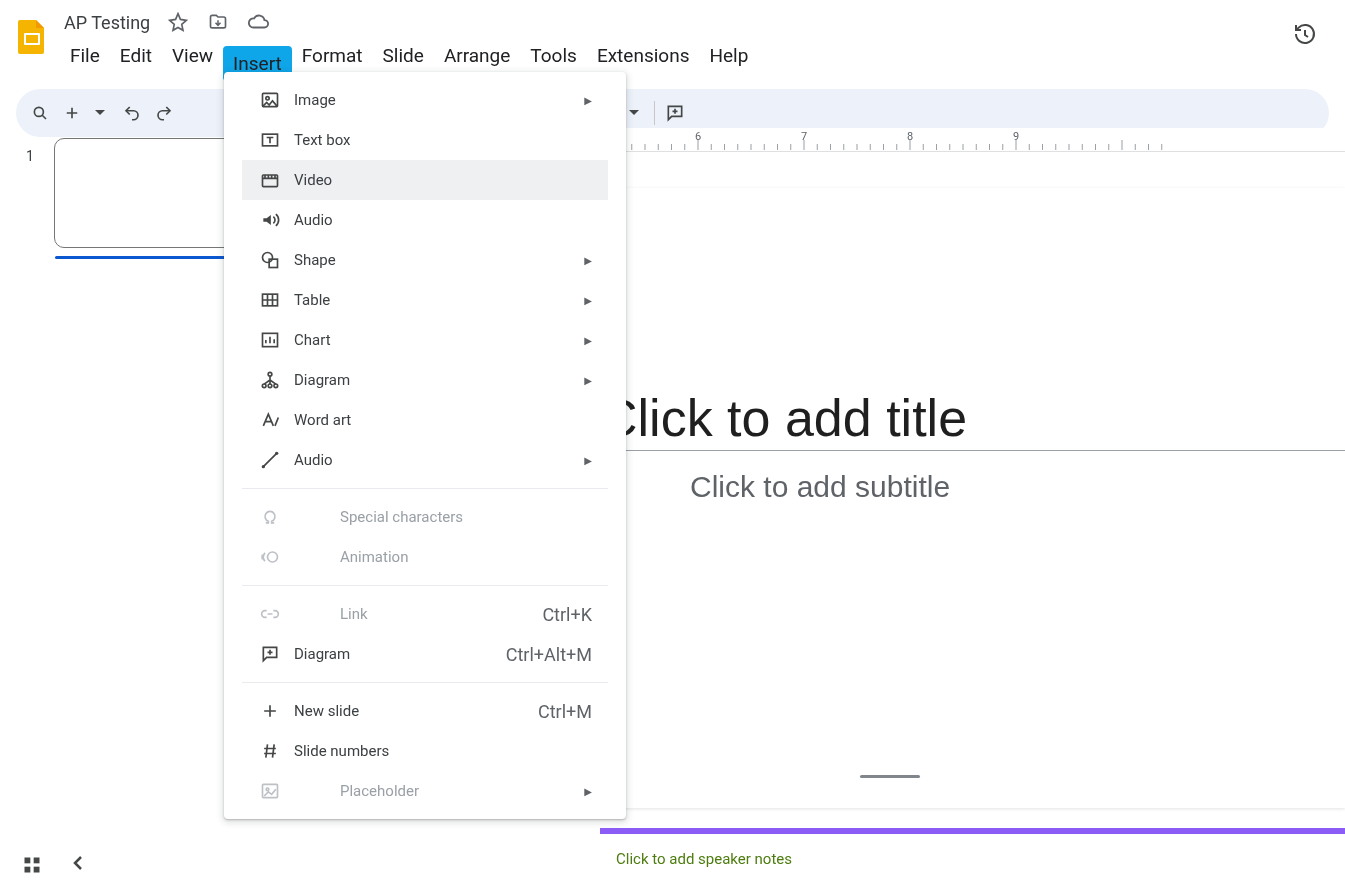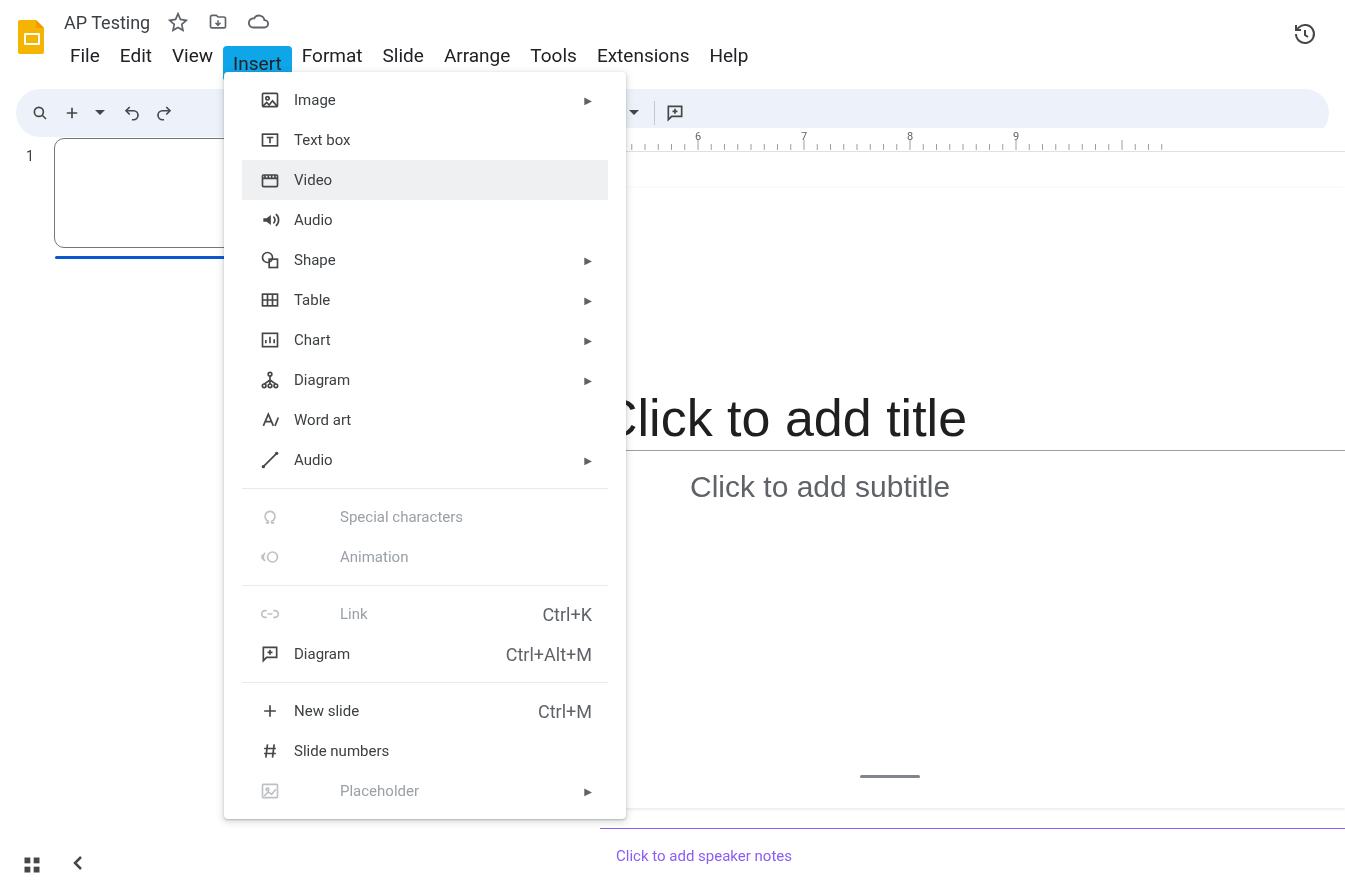--- a/index.html
+++ b/index.html
@@ -33,21 +33,21 @@
   .thumb::after { content:""; position:absolute; left:0; right:0; bottom:-12px; height:3px; background:#0b57d0; border-radius:2px; }
 
   .canvas-area { flex:1; position:relative; overflow:hidden; }
   .ruler { position:absolute; top:0; left:0; right:0; height:24px; border-bottom:1px solid #e0e0e0; background:#fff; }
   .tick-label { position:absolute; top:2px; font-size:11px; color:#5f6368; transform:translateX(-50%); }
   .ruler svg { position:absolute; left:0; top:12px; }
   .slide { position:absolute; left:0px; top:60px; right:0; height:620px; background:#fff; box-shadow:0 1px 3px rgba(60,64,67,.15); }
   .title-ph { position:absolute; left:300px; top:200px; right:0; text-align:left; font-size:52px; color:#1f1f1f; font-family:Arial,sans-serif; }
   .title-under { position:absolute; left:300px; right:0; top:262px; height:1px; background:#9aa0a6; }
   .sub-ph { position:absolute; left:390px; top:282px; font-size:30px; color:#5f6368; font-family:Arial,sans-serif; }
-  .notes { position:absolute; left:300px; right:0; bottom:0; height:55px; border-top:1px solid #8b5cf6; display:flex; align-items:center; padding:1px 16px; font-size:15px; color:#8b5cf6; background:#fff;}
+  .notes { position:absolute; left:300px; right:0; bottom:0; height:55px; border-top:6px solid #8b5cf6; display:flex; align-items:center; padding:1px 16px; font-size:15px; color:#4d7c0f; background:#fff;}
 
   .filmstrip-controls { position:absolute; left:22px; bottom:8px; display:flex; gap:28px; color:#444746; }
 
   
   .menu { position:absolute; left:224px; top:72px; width:402px; background:#fff; border-radius:4px; box-shadow:0 2px 6px 2px rgba(60,64,67,.15),0 1px 2px rgba(60,64,67,.3); padding:8px 18px; z-index:100; }
   .menu-item { display:flex; align-items:center; height:40px; padding:0 16px; font-size:15px; color:#3c4043; cursor:pointer; position:relative; }
   .menu-item.hover { background:#eef0f2; }
   .menu-item.disabled { color:#9aa0a6; cursor:default;gap:46px; }
   .menu-item .mi-icon { width:24px; height:24px; display:flex; align-items:center; justify-content:center; margin-right:12px; color:#444746; }
   .menu-item.disabled .mi-icon { color:#bdc1c6; }

